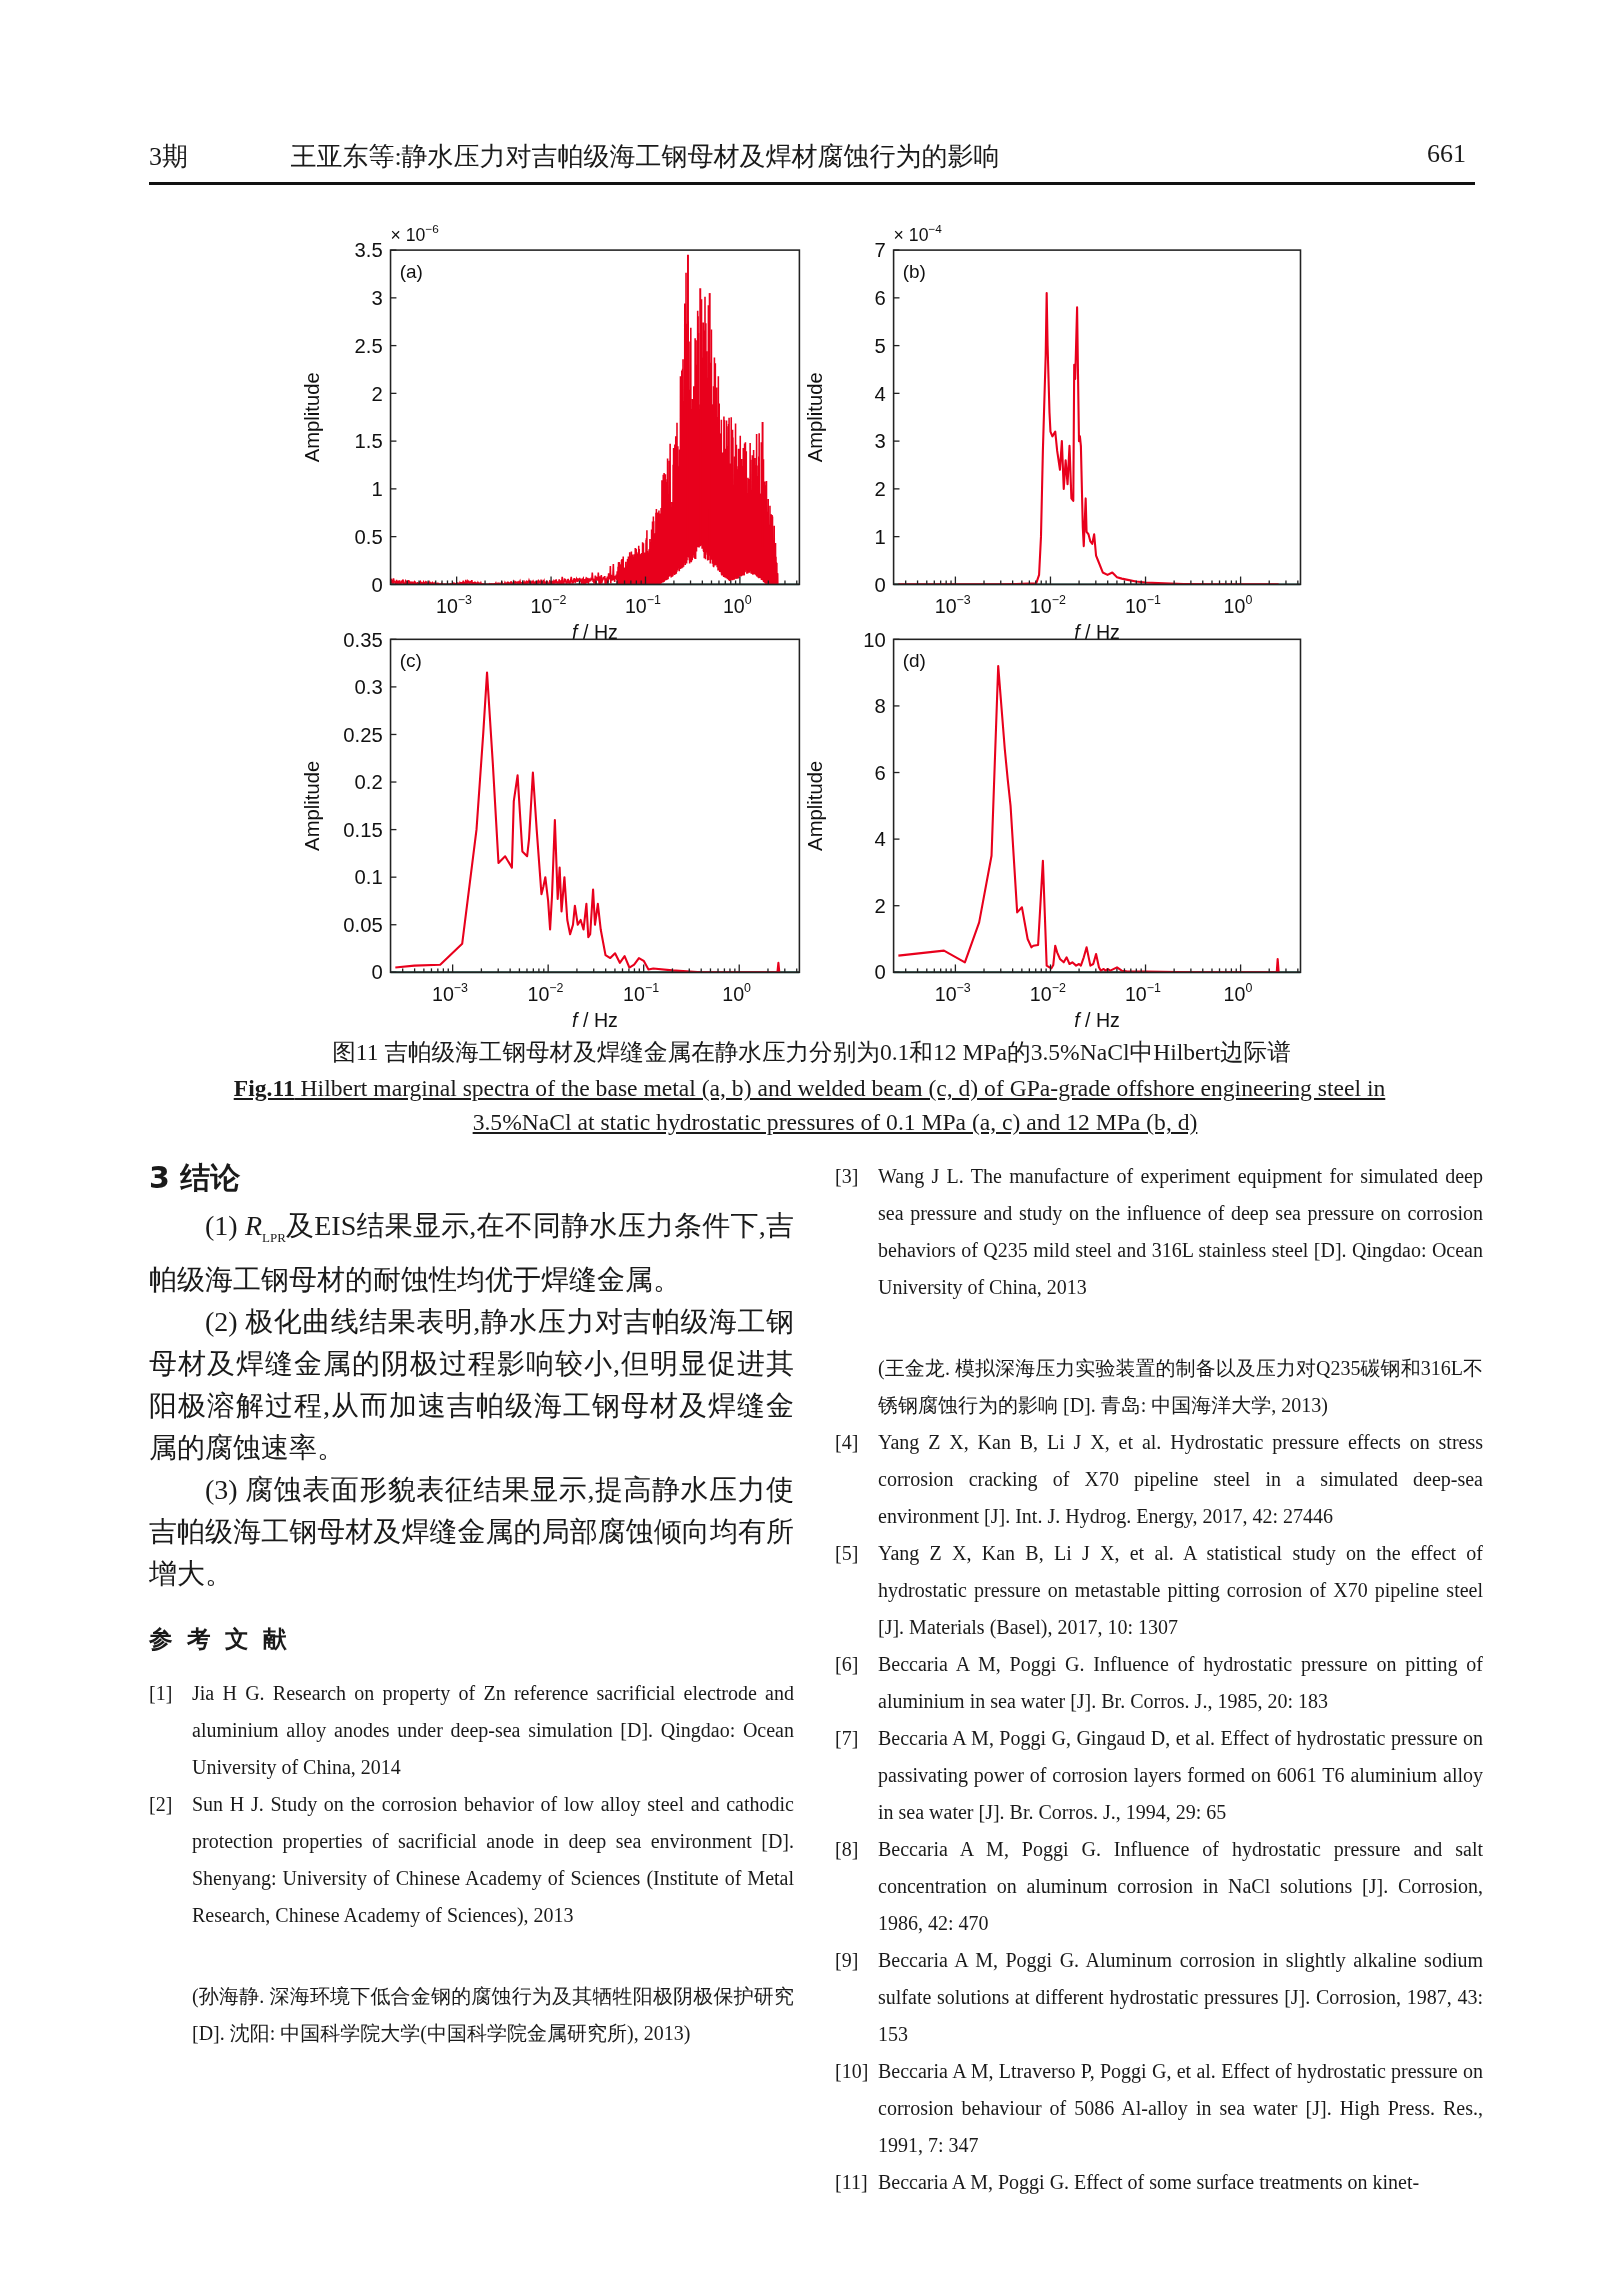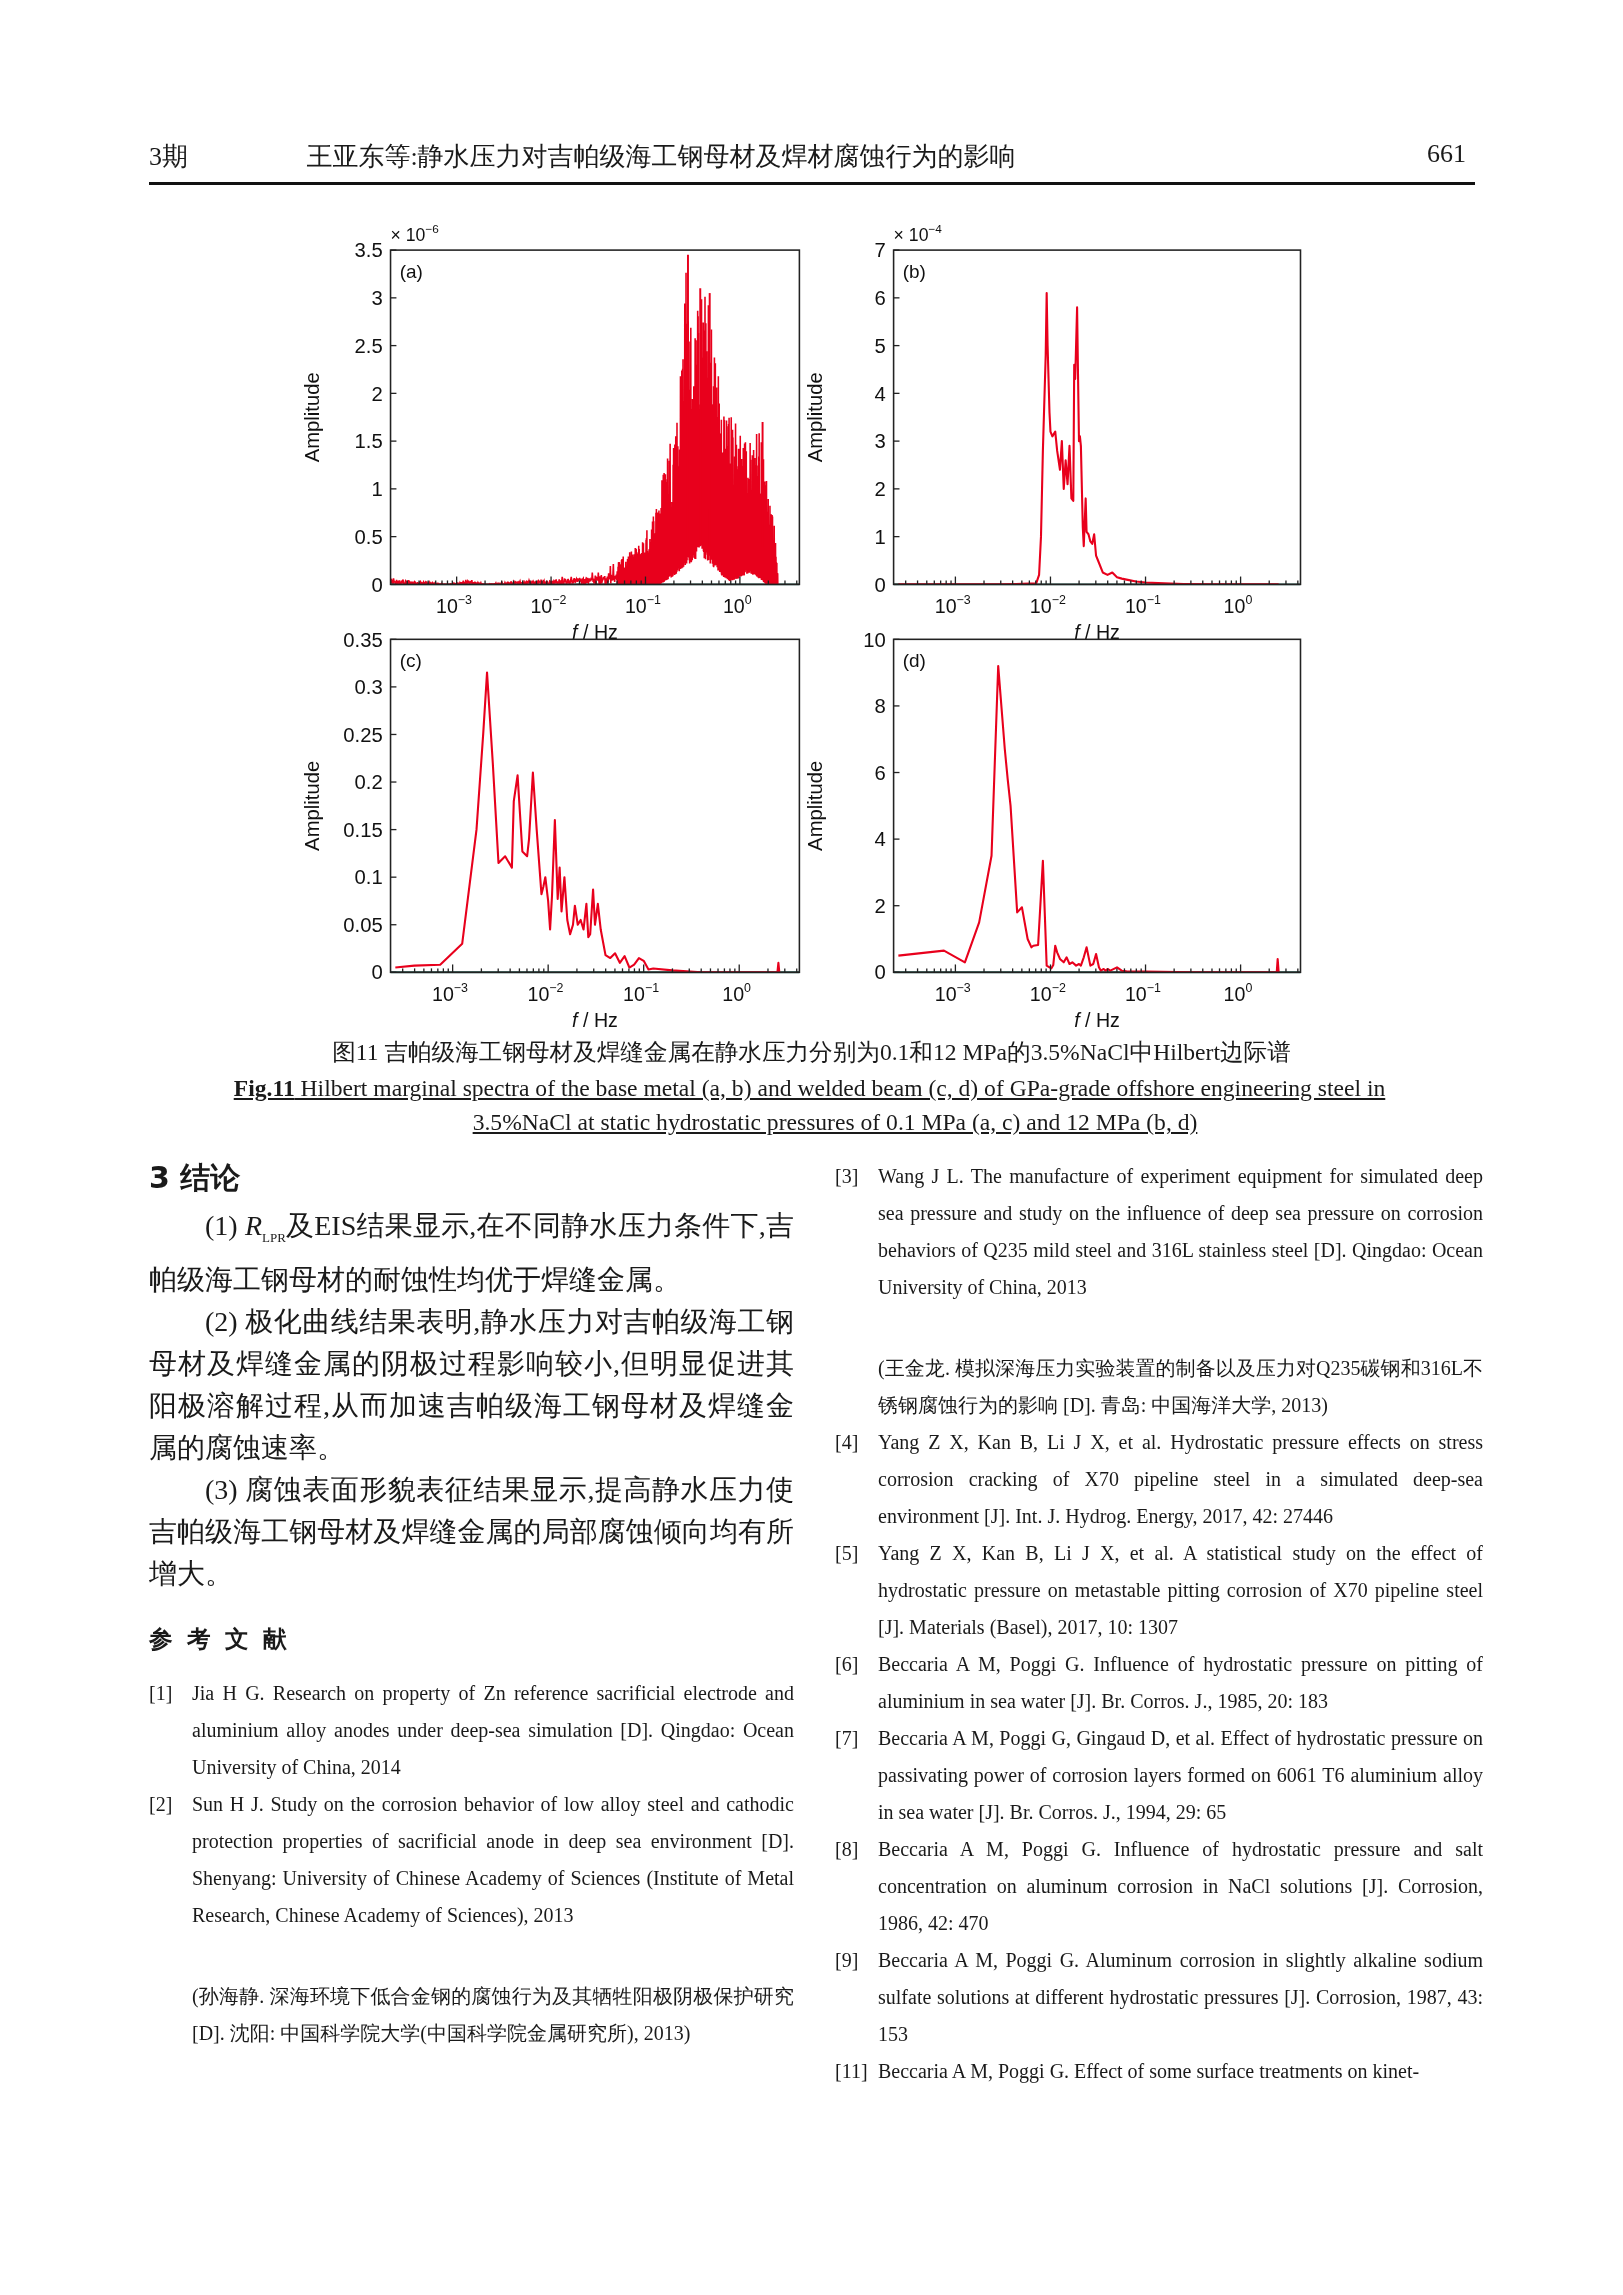--- a/index.html
+++ b/index.html
@@ -1,20 +1,20 @@
 <!DOCTYPE html>
 <html style="font-size:10.5px"><head>
 <meta charset="utf-8">
 <style>
   html,body{margin:0;padding:0;background:#fff;}
   body{width:1623px;height:2295px;position:relative;overflow:hidden;font-family:"Liberation Serif","DejaVu Serif",serif;color:#1a1a1a;}
   .abs{position:absolute;}
   .hdr{top:139px;font-size:26px;}
   #hdr-left{left:149px;}
-  #hdr-center{left:16px;width:1290px;text-align:center;}
+  #hdr-center{left:0;width:1290px;text-align:center;}
   #hdr-right{right:157px;text-align:center;}
   #hdr-rule{left:149px;top:182px;width:1326px;height:3.3px;background:#111;}
   svg text{font-family:"Liberation Sans","DejaVu Sans",sans-serif;fill:#111;}
   .cap{left:0;width:1623px;text-align:center;font-size:23.6px;line-height:34px;}
   #cap-cn{top:1035px;}
   #cap-en{top:1071px;left:188px;width:1243px;text-align:center;text-indent:-51px;padding-left:51px;box-sizing:border-box;text-decoration:underline;}
   .col-left{left:149px;width:645px;}
   .col-right{left:835px;width:648px;}
   #sec-title{top:1158px;font-size:30px;font-weight:bold;font-family:"DejaVu Sans","Liberation Sans",sans-serif;}
   .para{font-size:28px;line-height:42px;text-indent:56px;text-align:justify;margin:0;}
@@ -349,15 +349,16 @@
   </div>
 
 <div class="abs col-right refs" id="refs-right">
     <div class="ref"><span class="num">[3]</span><span>Wang J L. The manufacture of experiment equipment for simulated deep sea pressure and study on the influence of deep sea pressure on corrosion behaviors of Q235 mild steel and 316L stainless steel [D]. Qingdao: Ocean University of China, 2013</span><span class="cn">(王金龙. 模拟深海压力实验装置的制备以及压力对Q235碳钢和316L不锈钢腐蚀行为的影响 [D]. 青岛: 中国海洋大学, 2013)</span></div>
     <div class="ref"><span class="num">[4]</span><span>Yang Z X, Kan B, Li J X, et al. Hydrostatic pressure effects on stress corrosion cracking of X70 pipeline steel in a simulated deep-sea environment [J]. Int. J. Hydrog. Energy, 2017, 42: 27446</span></div>
     <div class="ref"><span class="num">[5]</span><span>Yang Z X, Kan B, Li J X, et al. A statistical study on the effect of hydrostatic pressure on metastable pitting corrosion of X70 pipeline steel [J]. Materials (Basel), 2017, 10: 1307</span></div>
     <div class="ref"><span class="num">[6]</span><span>Beccaria A M, Poggi G. Influence of hydrostatic pressure on pitting of aluminium in sea water [J]. Br. Corros. J., 1985, 20: 183</span></div>
     <div class="ref"><span class="num">[7]</span><span>Beccaria A M, Poggi G, Gingaud D, et al. Effect of hydrostatic pressure on passivating power of corrosion layers formed on 6061 T6 aluminium alloy in sea water [J]. Br. Corros. J., 1994, 29: 65</span></div>
     <div class="ref"><span class="num">[8]</span><span>Beccaria A M, Poggi G. Influence of hydrostatic pressure and salt concentration on aluminum corrosion in NaCl solutions [J]. Corrosion, 1986, 42: 470</span></div>
     <div class="ref"><span class="num">[9]</span><span>Beccaria A M, Poggi G. Aluminum corrosion in slightly alkaline sodium sulfate solutions at different hydrostatic pressures [J]. Corrosion, 1987, 43: 153</span></div>
+    <div class="ref"><span class="num">[10]</span><span>Beccaria A M, Ltraverso P, Poggi G, et al. Effect of hydrostatic pressure on corrosion behaviour of 5086 Al-alloy in sea water [J]. High Press. Res., 1991, 7: 347</span></div>
     <div class="ref"><span class="num">[11]</span><span>Beccaria A M, Poggi G. Effect of some surface treatments on kinet-</span></div>
   </div>
 
 
 </body></html>

